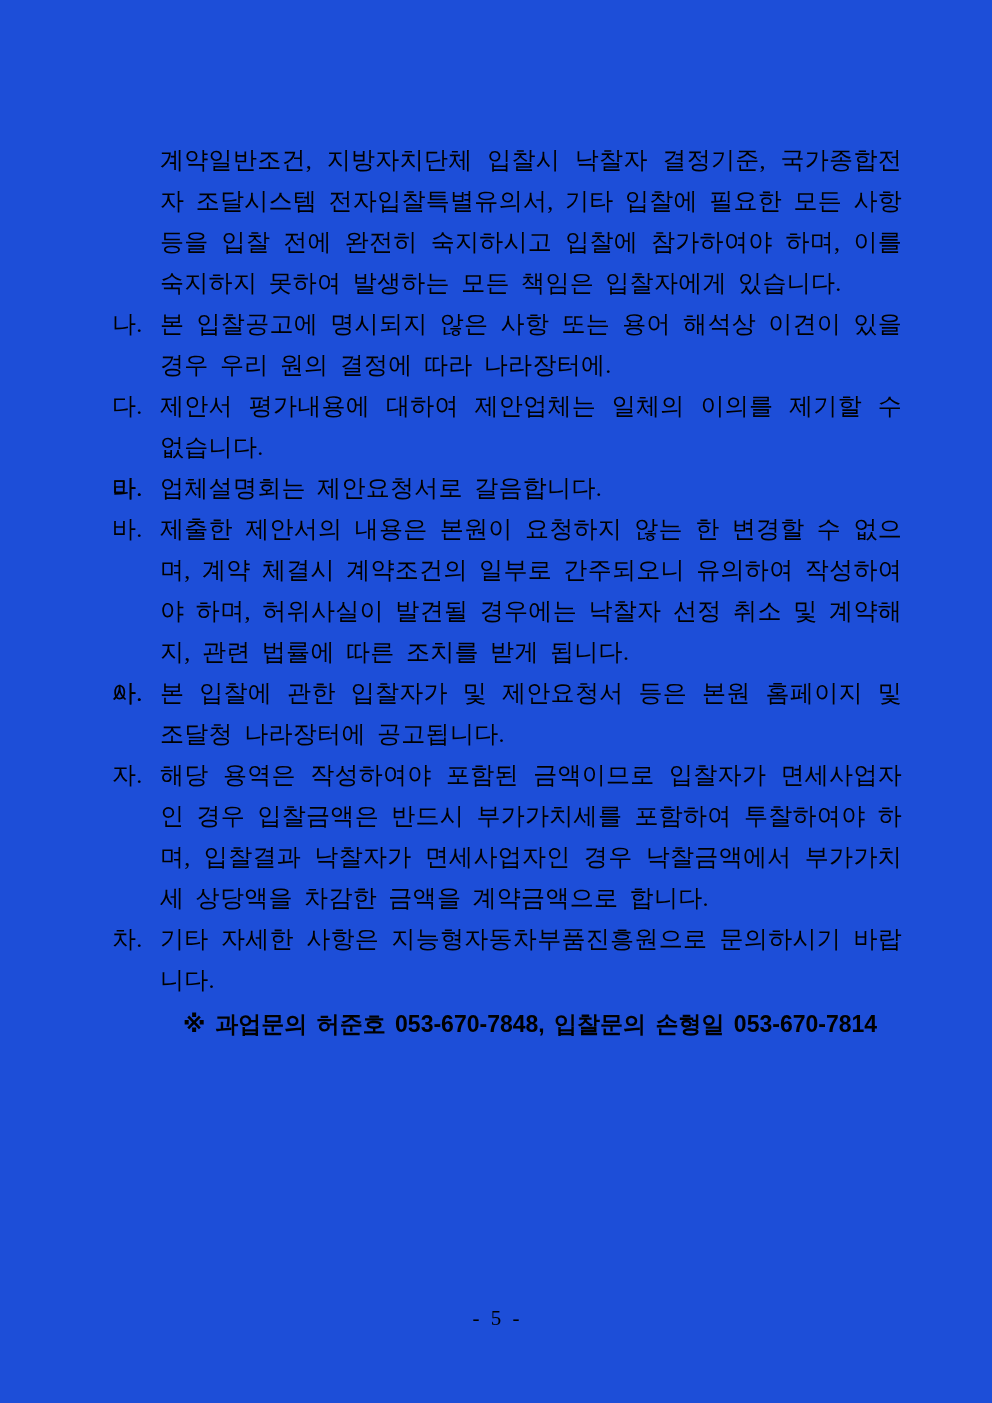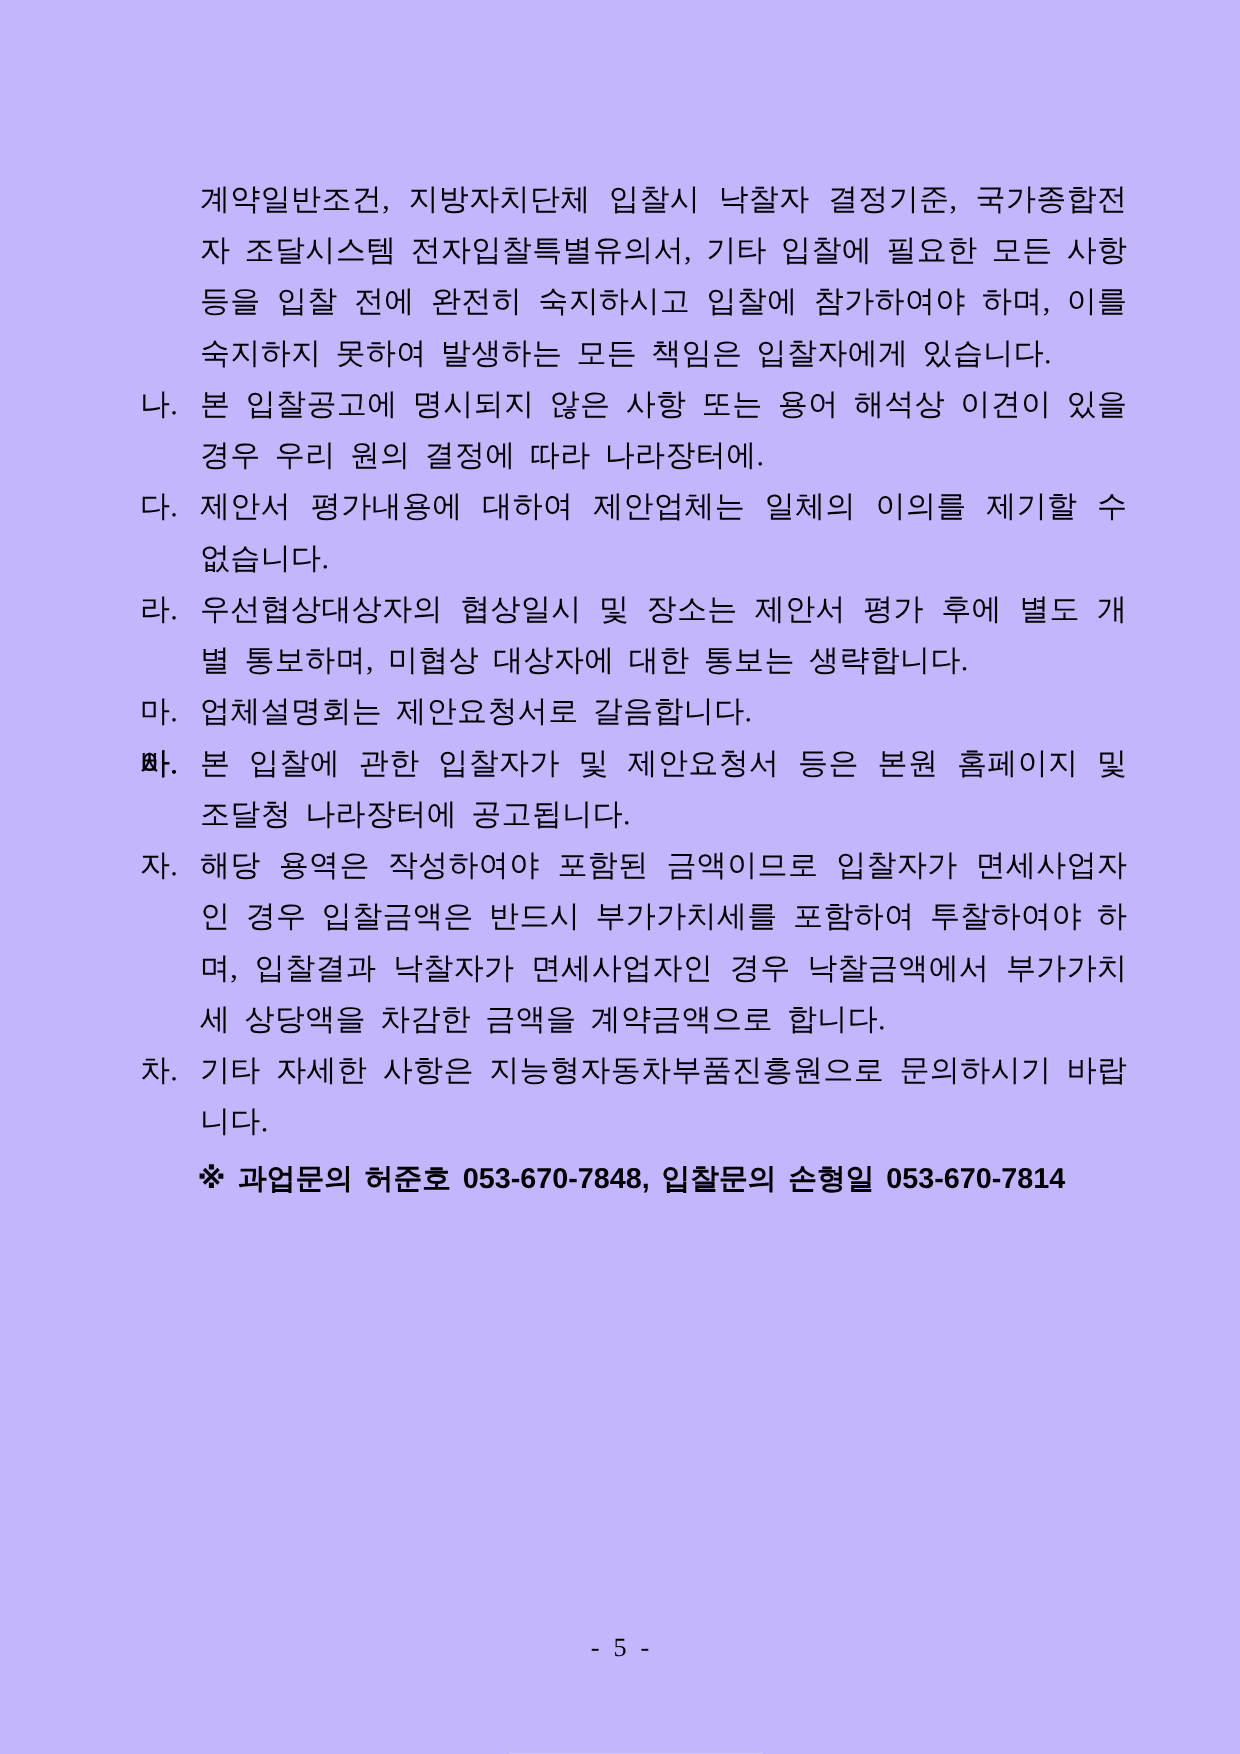--- a/index.html
+++ b/index.html
@@ -11,21 +11,21 @@
     width: 992px;
     height: 1403px;
     position: relative;
     font-family: "Liberation Serif", "DejaVu Serif", serif;
     color: #000000;
     overflow: hidden;
   }
   .page {
     position: absolute;
     inset: 0;
-    background: #c4b5fd;
+    background: #1d4ed8;
   }
   .content {
     position: absolute;
     left: 112px;
     top: 140px;
     width: 790px;
   }
   .item {
     position: relative;
     padding-left: 48px;
@@ -43,20 +43,21 @@
     white-space: nowrap;
   }
   .note {
     padding-left: 46px;
     margin-top: 3px;
     font-family: "Liberation Sans", "DejaVu Sans", sans-serif;
     font-weight: bold;
     font-size: 23px;
     line-height: 41px;
     word-spacing: 3px;
+    text-align: center;
   }
   .note .marker {
     margin-right: 10px;
   }
   .page-number {
     position: absolute;
     left: 0;
     top: 1303px;
     width: 992px;
     text-align: center;
@@ -77,29 +78,29 @@
 
     <div class="item">
       <span class="label">나.</span><span class="text">본 입찰공고에 명시되지 않은 사항 또는 용어 해석상 이견이 있을 경우 우리 원의 결정에 따라 나라장터에.</span>
     </div>
 
     <div class="item">
       <span class="label">다.</span><span class="text">제안서 평가내용에 대하여 제안업체는 일체의 이의를 제기할 수 없습니다.</span>
     </div>
 
     <div class="item">
-      <span class="label">라.</span><span class="text">우선협상대상자의 협상일시 및 장소는 제안서 평가 후에 별도 개별 통보하며, 미협상 대상자에 대한 통보는 생략합니다.</span>
+      <span class="label">라.</span>
     </div>
 
     <div class="item">
       <span class="label">마.</span><span class="text">업체설명회는 제안요청서로 갈음합니다.</span>
     </div>
 
     <div class="item">
-      <span class="label">바.</span>
+      <span class="label">바.</span><span class="text">제출한 제안서의 내용은 본원이 요청하지 않는 한 변경할 수 없으며, 계약 체결시 계약조건의 일부로 간주되오니 유의하여 작성하여야 하며, 허위사실이 발견될 경우에는 낙찰자 선정 취소 및 계약해지, 관련 법률에 따른 조치를 받게 됩니다.</span>
     </div>
 
     <div class="item">
       <span class="label">사.</span>
     </div>
 
     <div class="item">
       <span class="label">아.</span><span class="text">본 입찰에 관한 입찰자가 및 제안요청서 등은 본원 홈페이지 및 조달청 나라장터에 공고됩니다.</span>
     </div>
 

